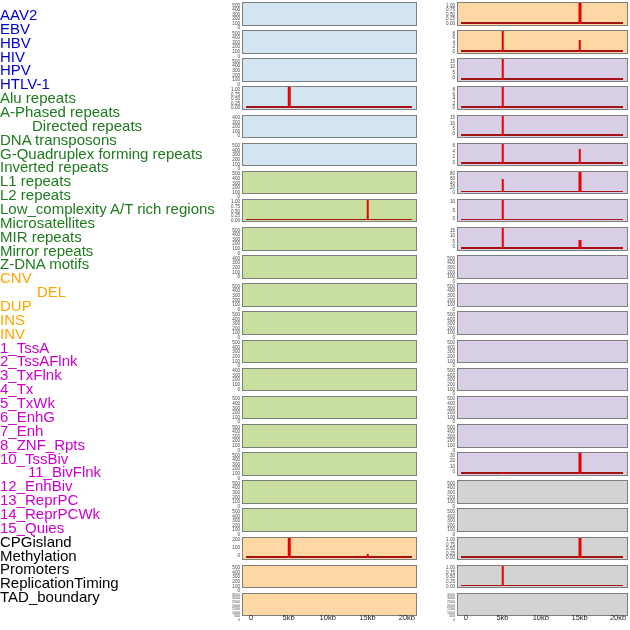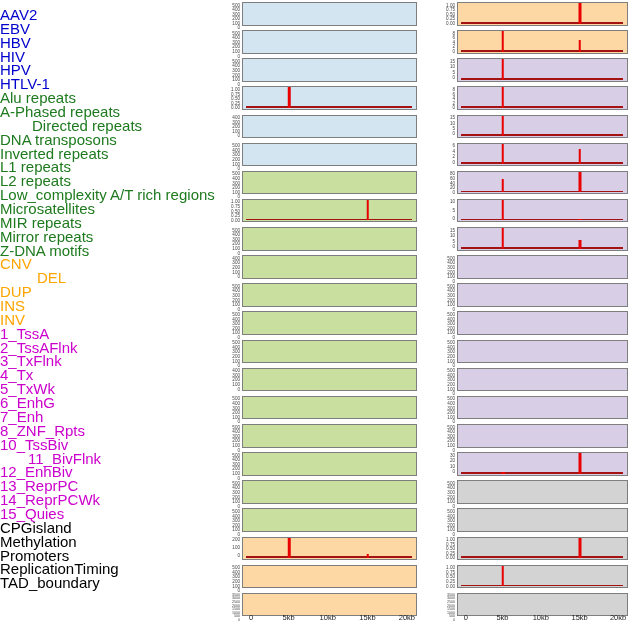--- a/index.html
+++ b/index.html
@@ -29,20 +29,21 @@
       <div class="tlabel" style="color: rgb(0, 0, 204);">AAV2</div>
       <div class="tlabel" style="color: rgb(0, 0, 204);">EBV</div>
       <div class="tlabel" style="color: rgb(0, 0, 204);">HBV</div>
       <div class="tlabel" style="color: rgb(0, 0, 204);">HIV</div>
       <div class="tlabel" style="color: rgb(0, 0, 204);">HPV</div>
       <div class="tlabel" style="color: rgb(0, 0, 204);">HTLV-1</div>
       <div class="tlabel" style="color: rgb(30, 122, 30);">Alu repeats</div>
       <div class="tlabel" style="color: rgb(30, 122, 30);">A-Phased repeats</div>
       <div class="tlabel" style="color: rgb(30, 122, 30); padding-left: 32px;">Directed repeats</div>
       <div class="tlabel" style="color: rgb(30, 122, 30);">DNA transposons</div>
+      <div class="tlabel" style="color: rgb(30, 122, 30);">G-Quadruplex forming repeats</div>
       <div class="tlabel" style="color: rgb(30, 122, 30);">Inverted repeats</div>
       <div class="tlabel" style="color: rgb(30, 122, 30);">L1 repeats</div>
       <div class="tlabel" style="color: rgb(30, 122, 30);">L2 repeats</div>
       <div class="tlabel" style="color: rgb(30, 122, 30);">Low_complexity A/T rich regions</div>
       <div class="tlabel" style="color: rgb(30, 122, 30);">Microsatellites</div>
       <div class="tlabel" style="color: rgb(30, 122, 30);">MIR repeats</div>
       <div class="tlabel" style="color: rgb(30, 122, 30);">Mirror repeats</div>
       <div class="tlabel" style="color: rgb(30, 122, 30);">Z-DNA motifs</div>
       <div class="tlabel" style="color: rgb(255, 165, 0);">CNV</div>
       <div class="tlabel" style="color: rgb(255, 165, 0); padding-left: 37px;">DEL</div>

